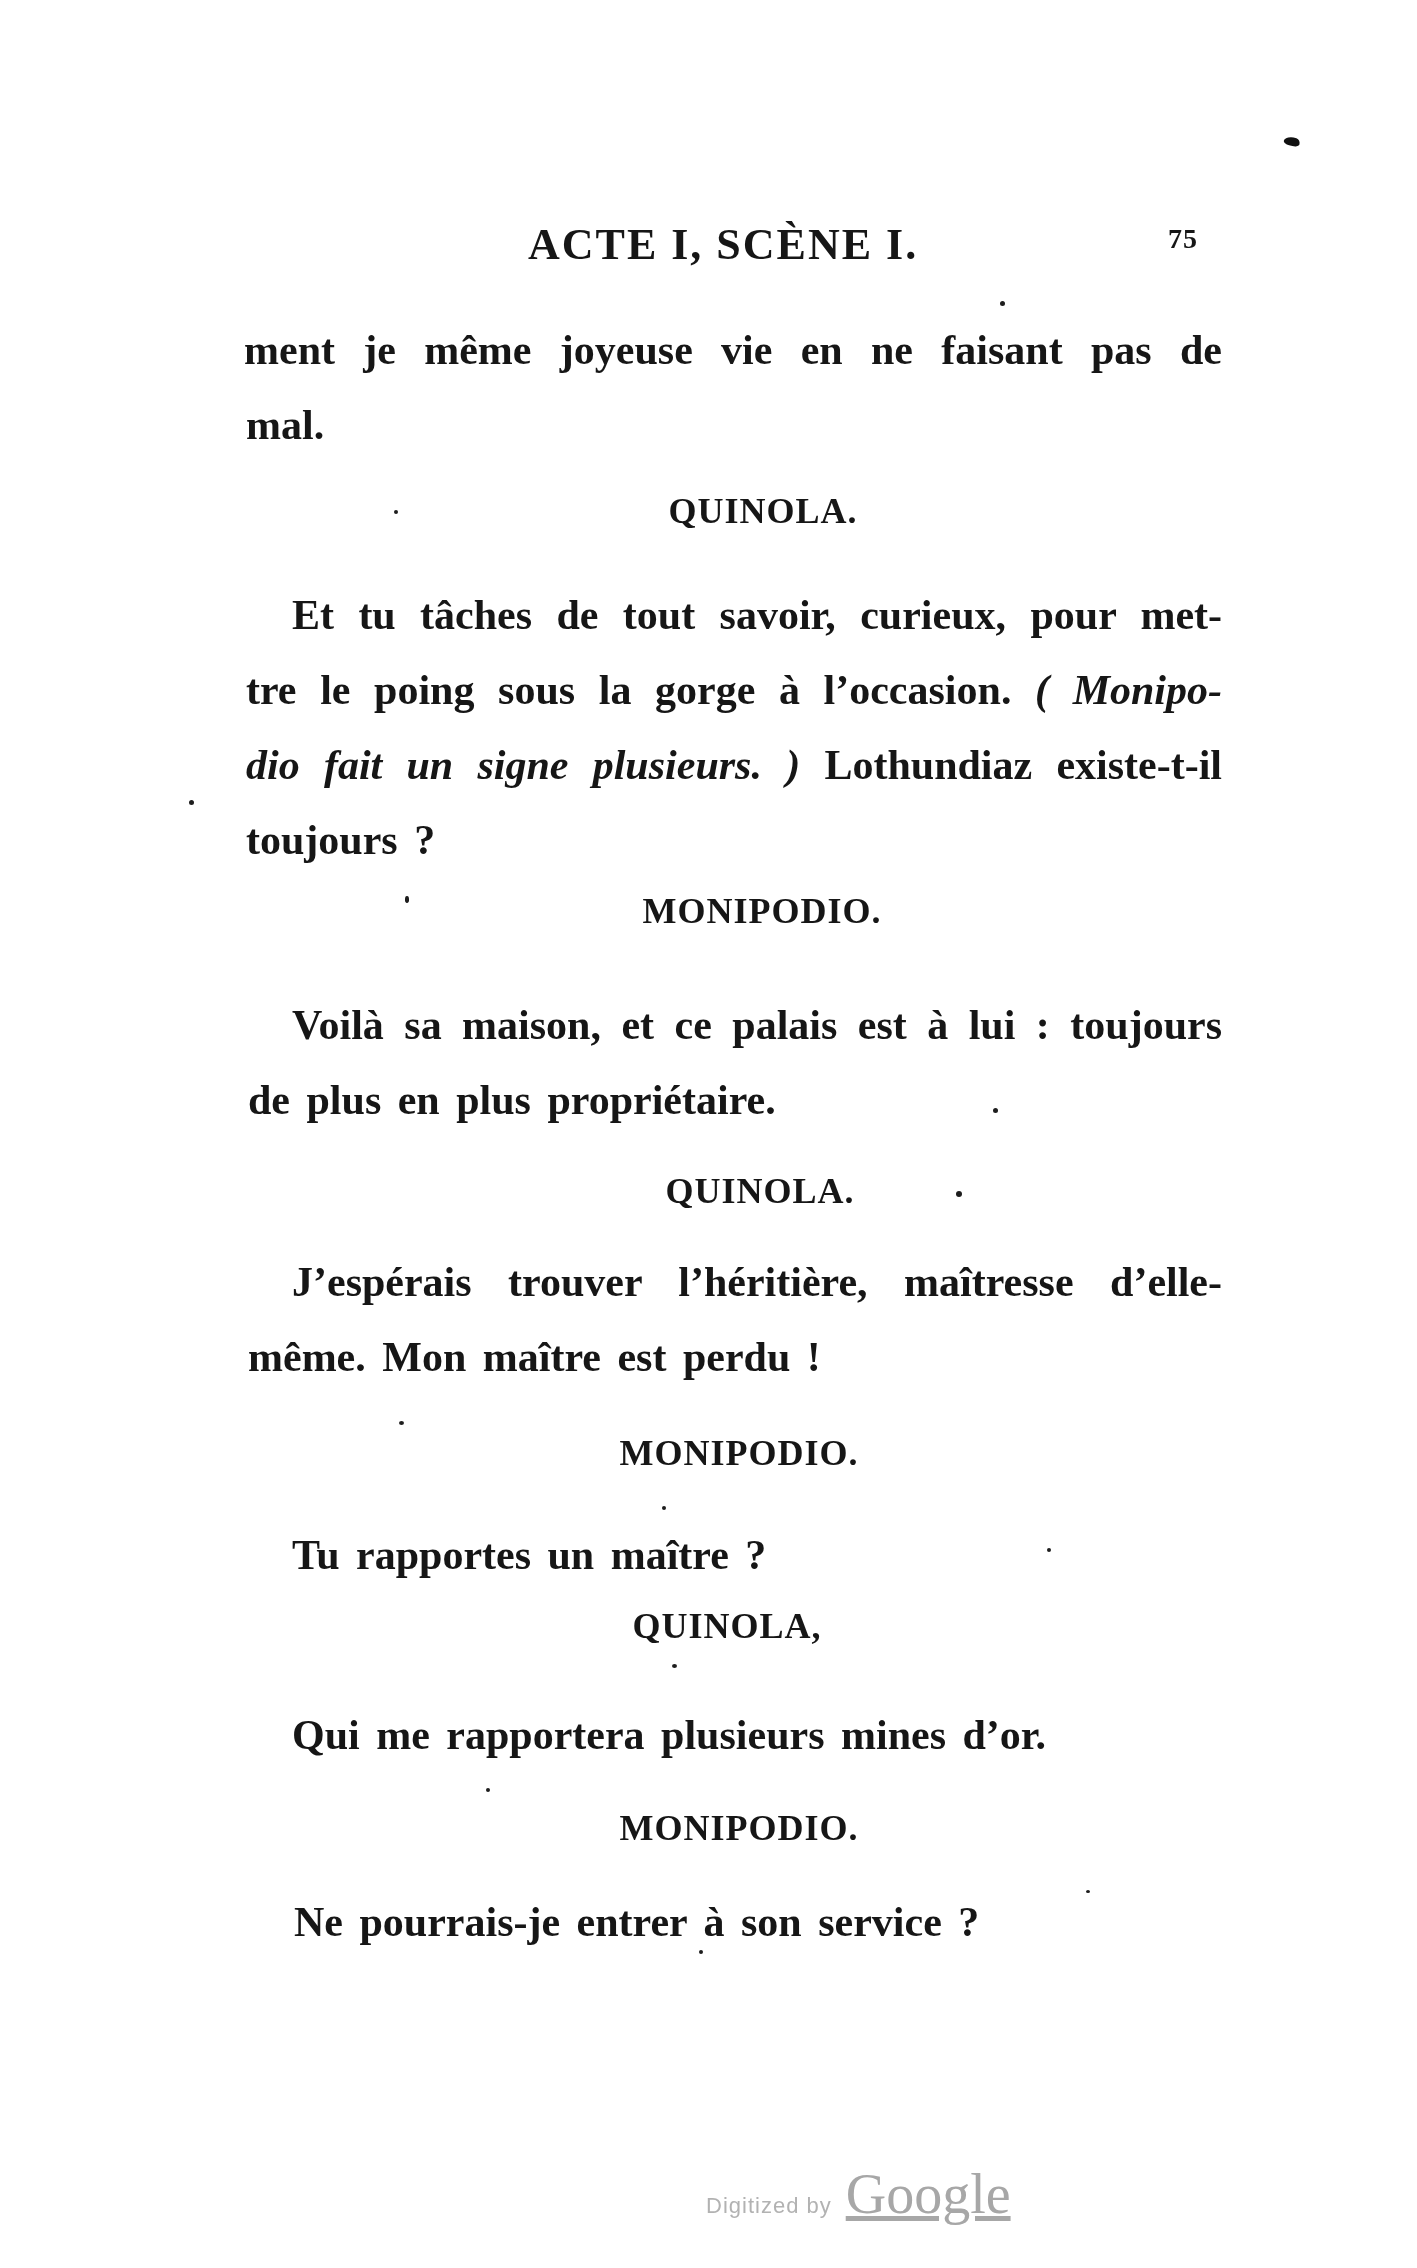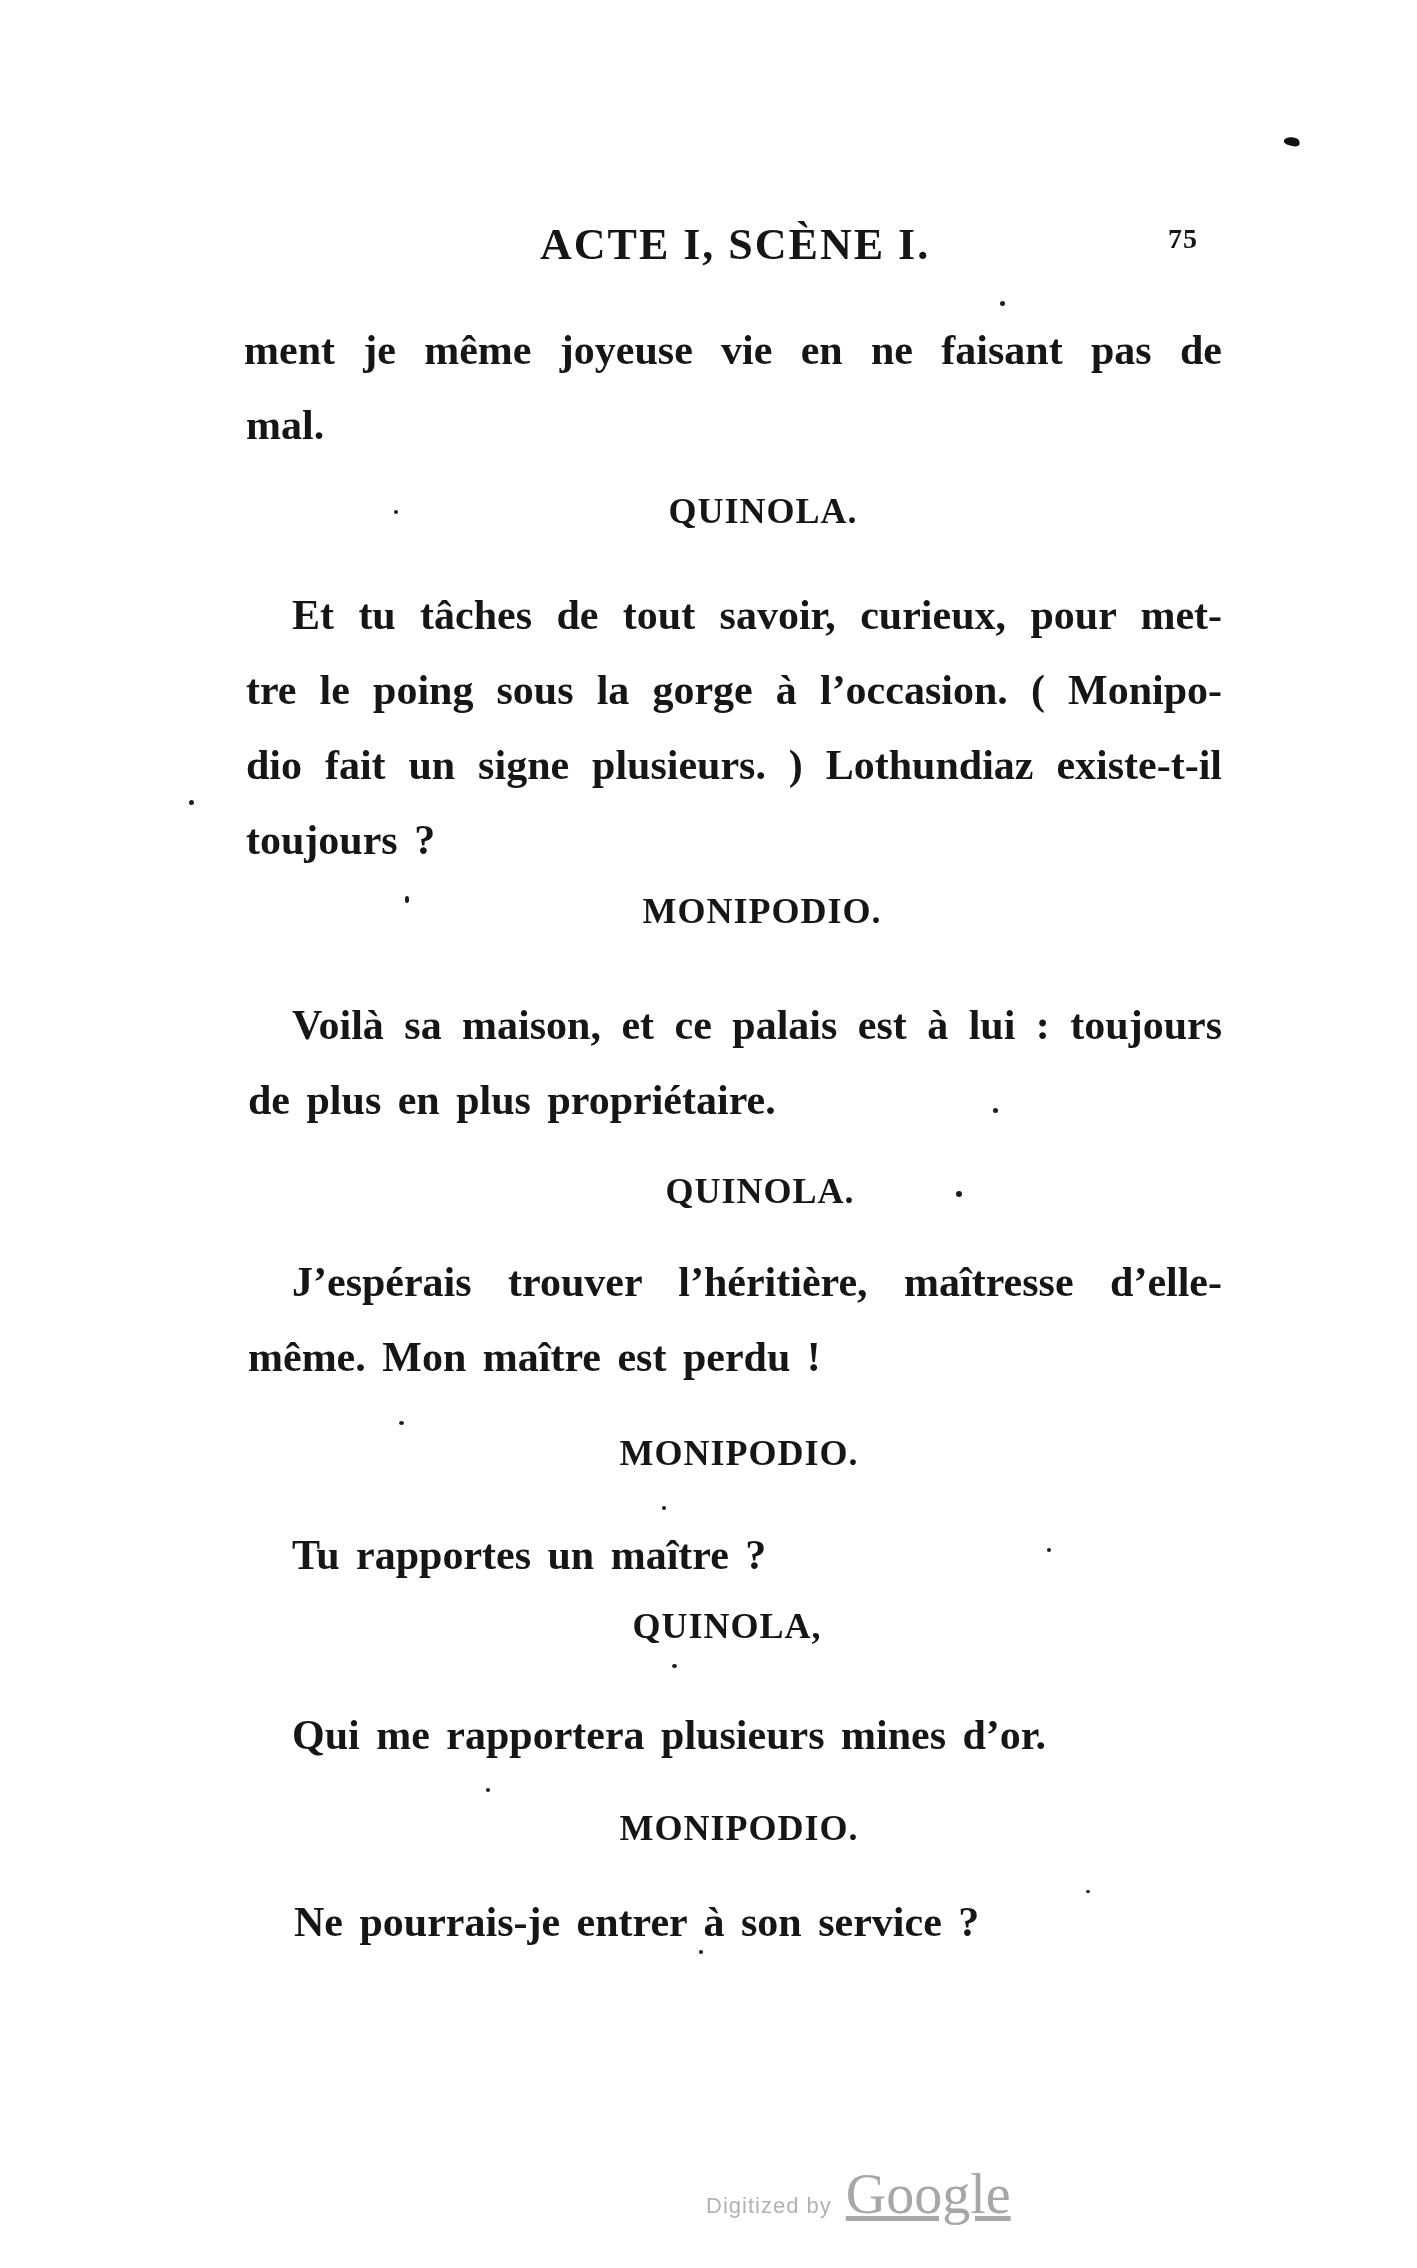--- a/index.html
+++ b/index.html
@@ -18,21 +18,20 @@
   }
   
   .header-title {
     position: absolute;
     left: 528px;
     top: 219px;
     font-size: 44px;
     font-weight: 700;
     letter-spacing: 2px;
     white-space: nowrap;
-    margin-left: 12px;
   }
   .page-number {
     position: absolute;
     left: 1168px;
     top: 223px;
     font-size: 28px;
     font-weight: 700;
     letter-spacing: 1px;
   }
   
@@ -44,20 +43,21 @@
     white-space: nowrap;
     word-spacing: 6px;
   }
   .just {
     white-space: normal;
     text-align: justify;
     text-align-last: justify;
     text-justify: inter-word;
   }
   .it {
+    font-style: italic;
   }
   
   .speaker {
     position: absolute;
     width: 500px;
     text-align: center;
     font-size: 36px;
     line-height: 36px;
     font-weight: 700;
     letter-spacing: 1px;

